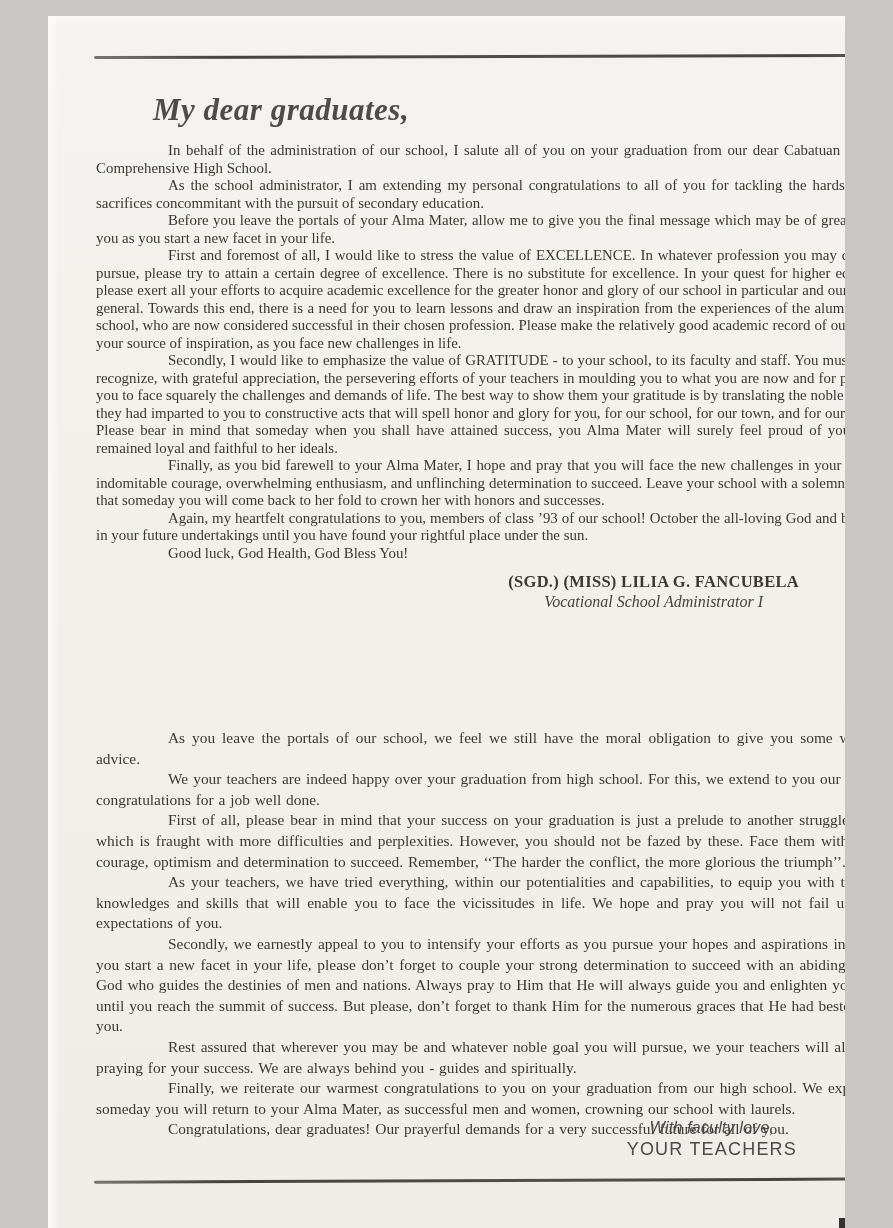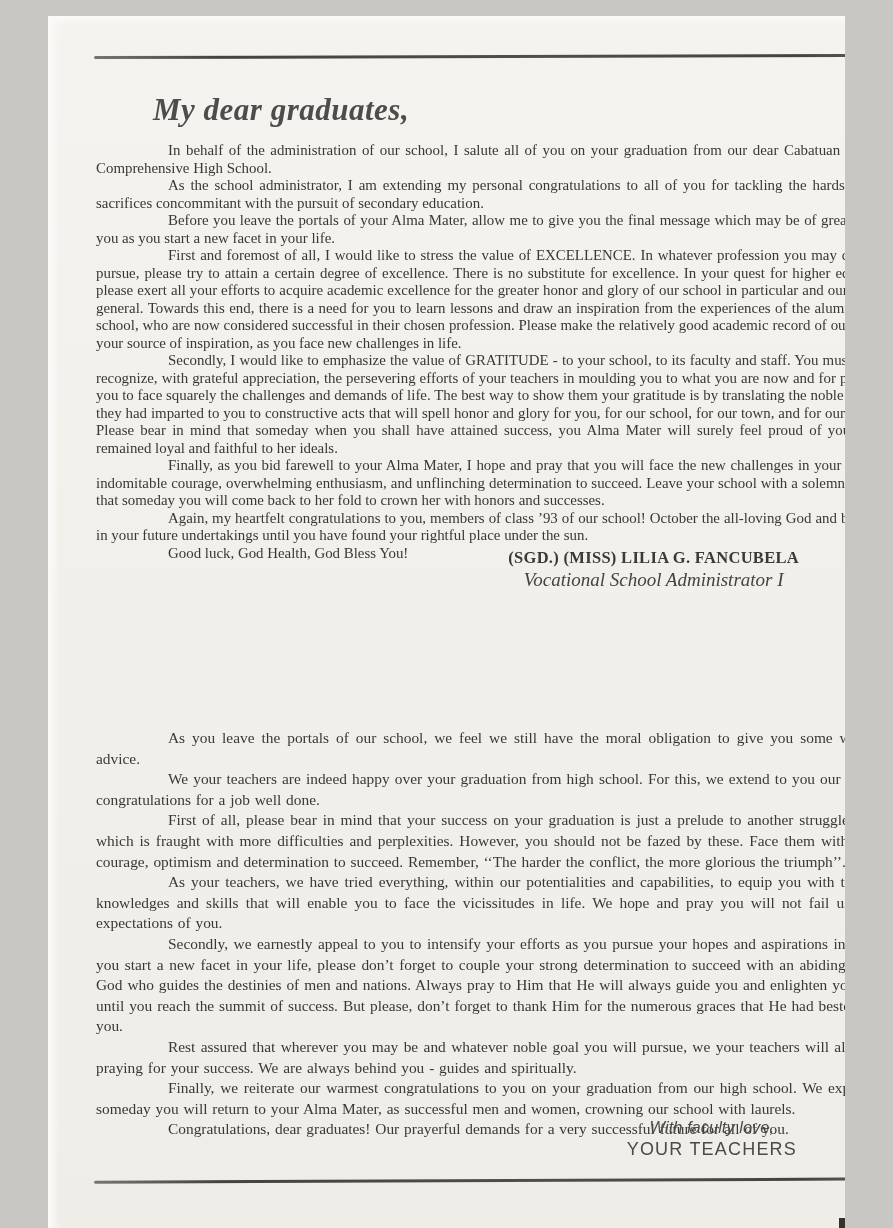--- a/index.html
+++ b/index.html
@@ -63,33 +63,33 @@
   }
   .letter-body p {
     margin: 0;
     text-indent: 72px;
   }
   .body-1 { top: 126px; font-size: 14.9px; line-height: 17.5px; }
   .body-2 { top: 712px; font-size: 15.4px; line-height: 20.6px; word-spacing: 1px; }
   
   .signature {
     position: absolute;
-    top: 532px;
+    top: 556px;
     right: 46px;
     text-align: center;
   }
   .sig-name {
     font-weight: bold;
     font-size: 16.5px;
     color: #3b3934;
     letter-spacing: 0.3px;
   }
   .sig-title {
     font-style: italic;
-    font-size: 19px;
+    font-size: 16px;
     margin-top: 1px;
     color: #45433e;
   }
   
   .closing {
     position: absolute;
     top: 1102px;
     right: 48px;
     text-align: center;
     font-family: "Liberation Sans", sans-serif;

